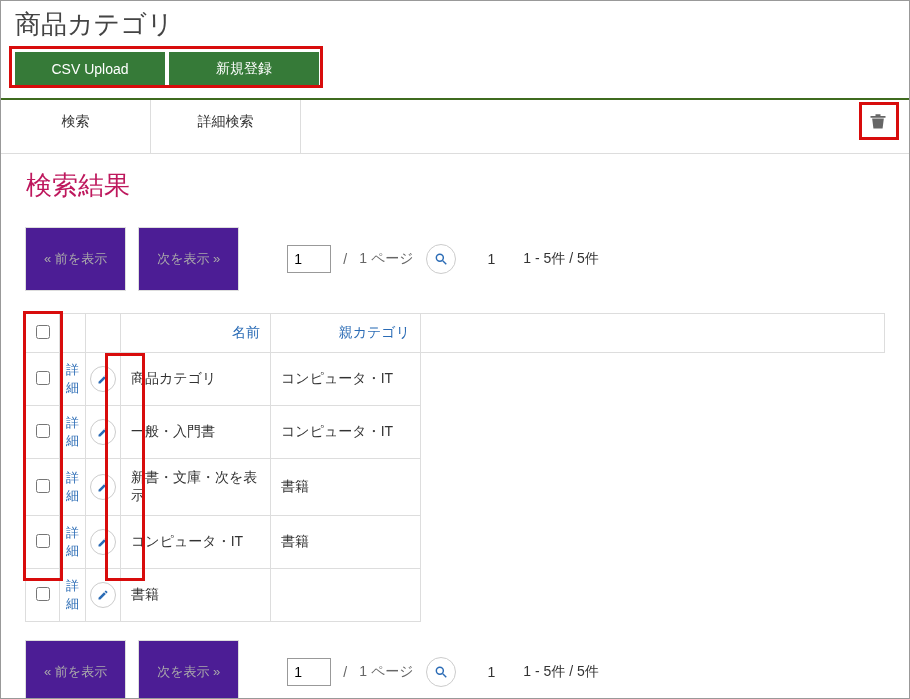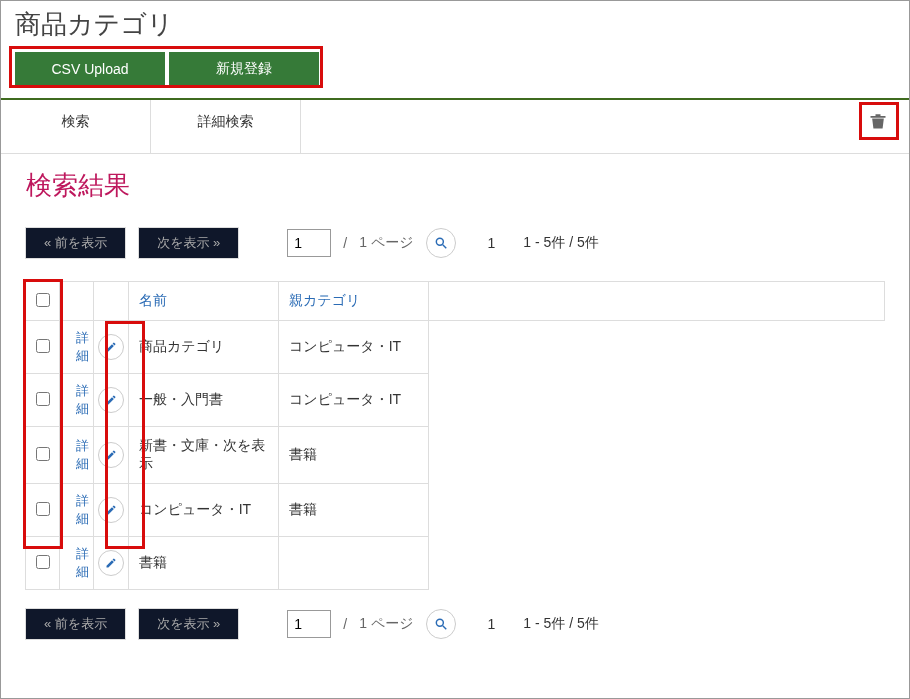--- a/index.html
+++ b/index.html
@@ -85,24 +85,24 @@
     .pager-row {
       display: flex;
       align-items: center;
       gap: 12px;
       margin-bottom: 22px;
       margin-top: 6px;
       font-size: 14px;
       color: #333;
     }
     .pager-btn {
-      background: #0f172a;
+      background: #4c1d95;
       border: 1px solid #ddd;
       color: #aaa;
-      padding: 6px 18px;
+      padding: 22px 18px;
       font-size: 13px;
       cursor: default;
     }
     .page-input {
       width: 44px;
       padding: 5px 6px;
       border: 1px solid #999;
       text-align: left;
       font-size: 14px;
     }
@@ -128,26 +128,27 @@
       padding: 10px 10px;
       text-align: left;
       vertical-align: middle;
       font-size: 14px;
       font-weight: normal;
     }
     table.data th {
       color: #2a6bb5;
       background: #fff;
       cursor: pointer;
+      text-align: right;
     }
     table.data th.check-col, table.data td.check-col {
       width: 34px; text-align: center; padding: 8px 4px;
     }
     table.data th.detail-col, table.data td.detail-col {
-      width: 34px; text-align: right; padding: 8px 4px;
+      width: 26px; text-align: center; padding: 8px 4px;
     }
     table.data th.edit-col, table.data td.edit-col {
       width: 34px; text-align: center; padding: 8px 4px;
     }
     table.data th.name-col, table.data td.name-col { width: 150px; }
     table.data th.parent-col, table.data td.parent-col { width: 150px; }
     .detail-link { color: #2a6bb5; text-decoration: none; cursor: pointer; font-size: 13px; }
     .edit-circle {
       width: 26px; height: 26px;
       border-radius: 50%;

